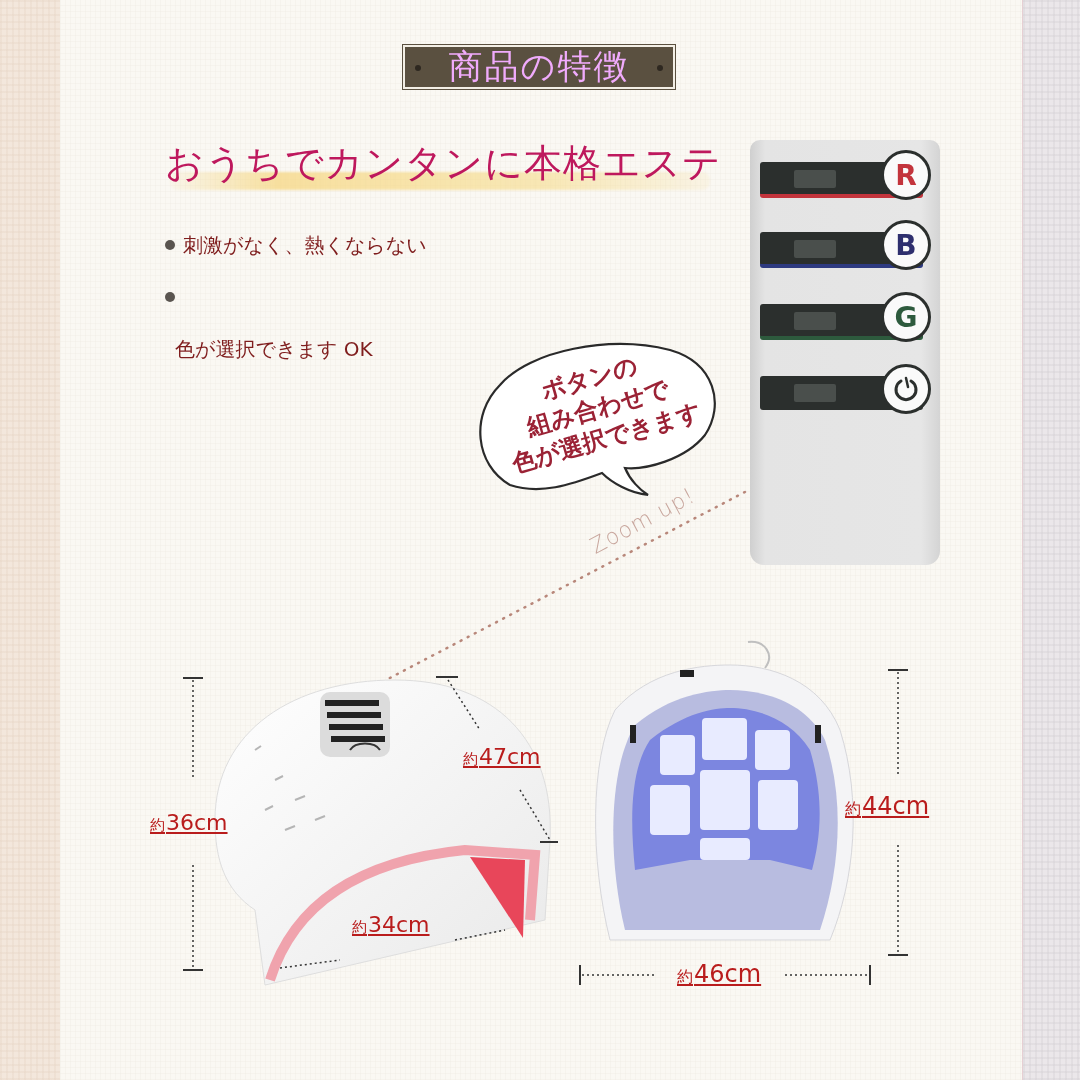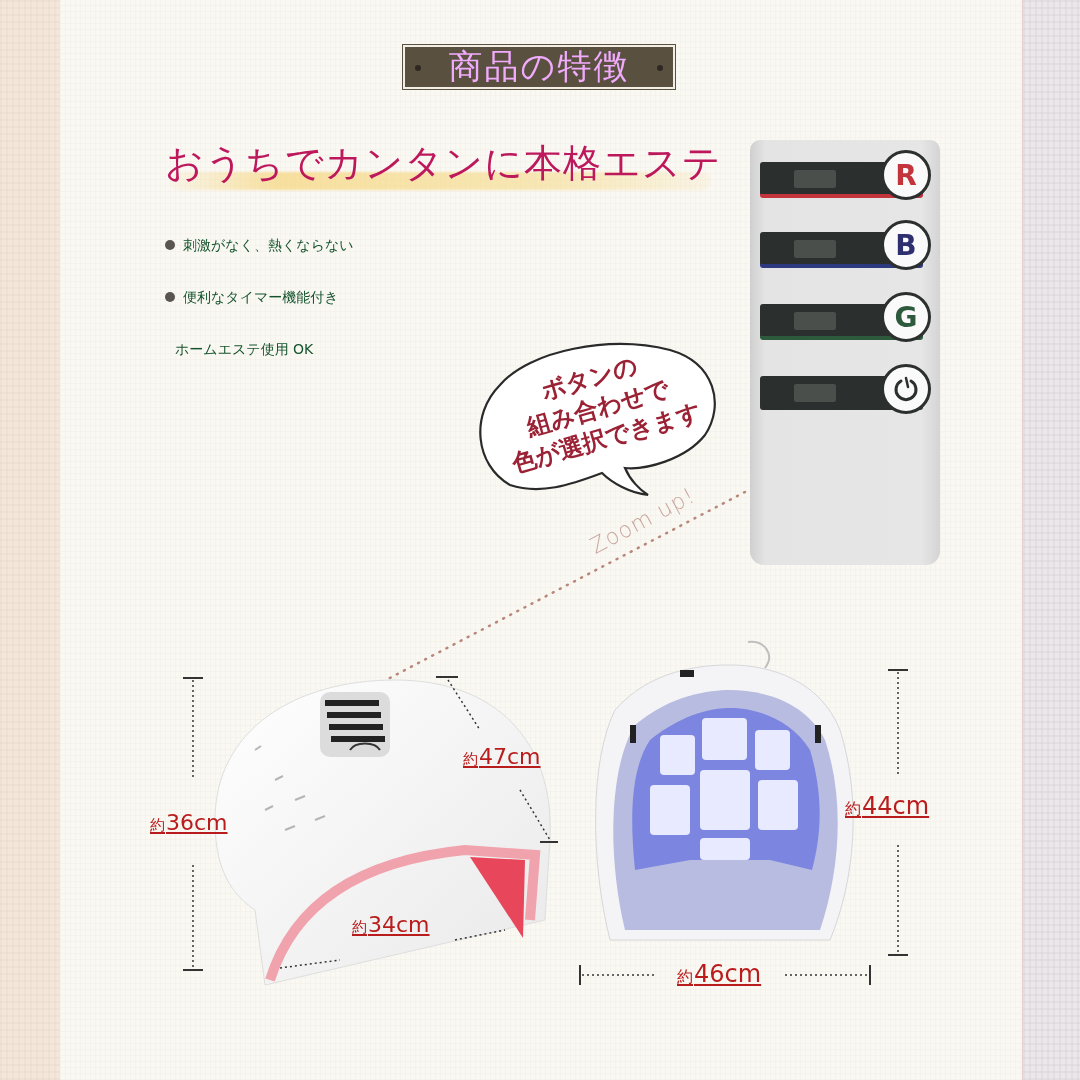--- a/index.html
+++ b/index.html
@@ -52,21 +52,21 @@
     font-size: 38px; color: #be185d; letter-spacing: 1px; white-space: nowrap;
   }
   .headline-marker {
     position: absolute; left: 170px; top: 172px; width: 540px; height: 18px;
     background: linear-gradient(90deg, rgba(246,220,150,0.1), rgba(246,215,130,0.75) 20%, rgba(246,220,140,0.6) 70%, rgba(246,220,150,0.15));
     border-radius: 8px; filter: blur(1px);
   }
 
   
   .features { position: absolute; left: 165px; top: 230px; }
-  .feature { display: flex; align-items: flex-start; font-size: 14px; color: #14532d; height: 52px; line-height: 30px; }
+  .feature { display: flex; align-items: flex-start; font-size: 20px; color: #7f1d1d; height: 52px; line-height: 30px; }
   .feature .dot { width: 10px; height: 10px; border-radius: 50%; background: #5a5550; margin: 10px 8px 0 0; flex: none; }
   .feature.multi { height: auto; flex-direction: column; }
   .feature.multi .row { display: flex; align-items: flex-start; }
   .feature.multi .second { padding-left: 10px; }
 
   
   .bubble { position: absolute; left: 470px; top: 335px; width: 250px; height: 170px; }
   .bubble-text {
     position: absolute; left: 488px; top: 362px; width: 220px;
     transform: rotate(-16deg); transform-origin: center;
@@ -139,24 +139,23 @@
 <div class="headline-marker"></div>
 <div class="headline">おうちでカンタンに本格エステ</div>
 
 <div class="features">
   <div class="feature">
     <span class="dot"></span>
     <span>刺激がなく、熱くならない</span>
   </div>
   <div class="feature">
     <span class="dot"></span>
-    <span>便利なタイマー機能付き</span>
   </div>
   <div class="feature multi">
-    <span class="second">ホームエステ使用 OK</span>
+    <span class="second">色が選択できます OK</span>
   </div>
 </div>
 
 <svg class="bubble" viewBox="0 0 250 170">
   <path d="M40,150 C5,130 0,80 30,50 C60,15 140,0 200,15 C245,28 255,70 235,100 C215,125 175,135 155,133 C160,145 170,155 178,160 C160,158 142,148 132,138 C100,150 70,160 40,150 Z" fill="#ffffff" stroke="#2a2a2a" stroke-width="2.2"></path>
 </svg>
 <div class="bubble-text">
   <div>ボタンの</div>
   <div>組み合わせで</div>
   <div>色が選択できます</div>

